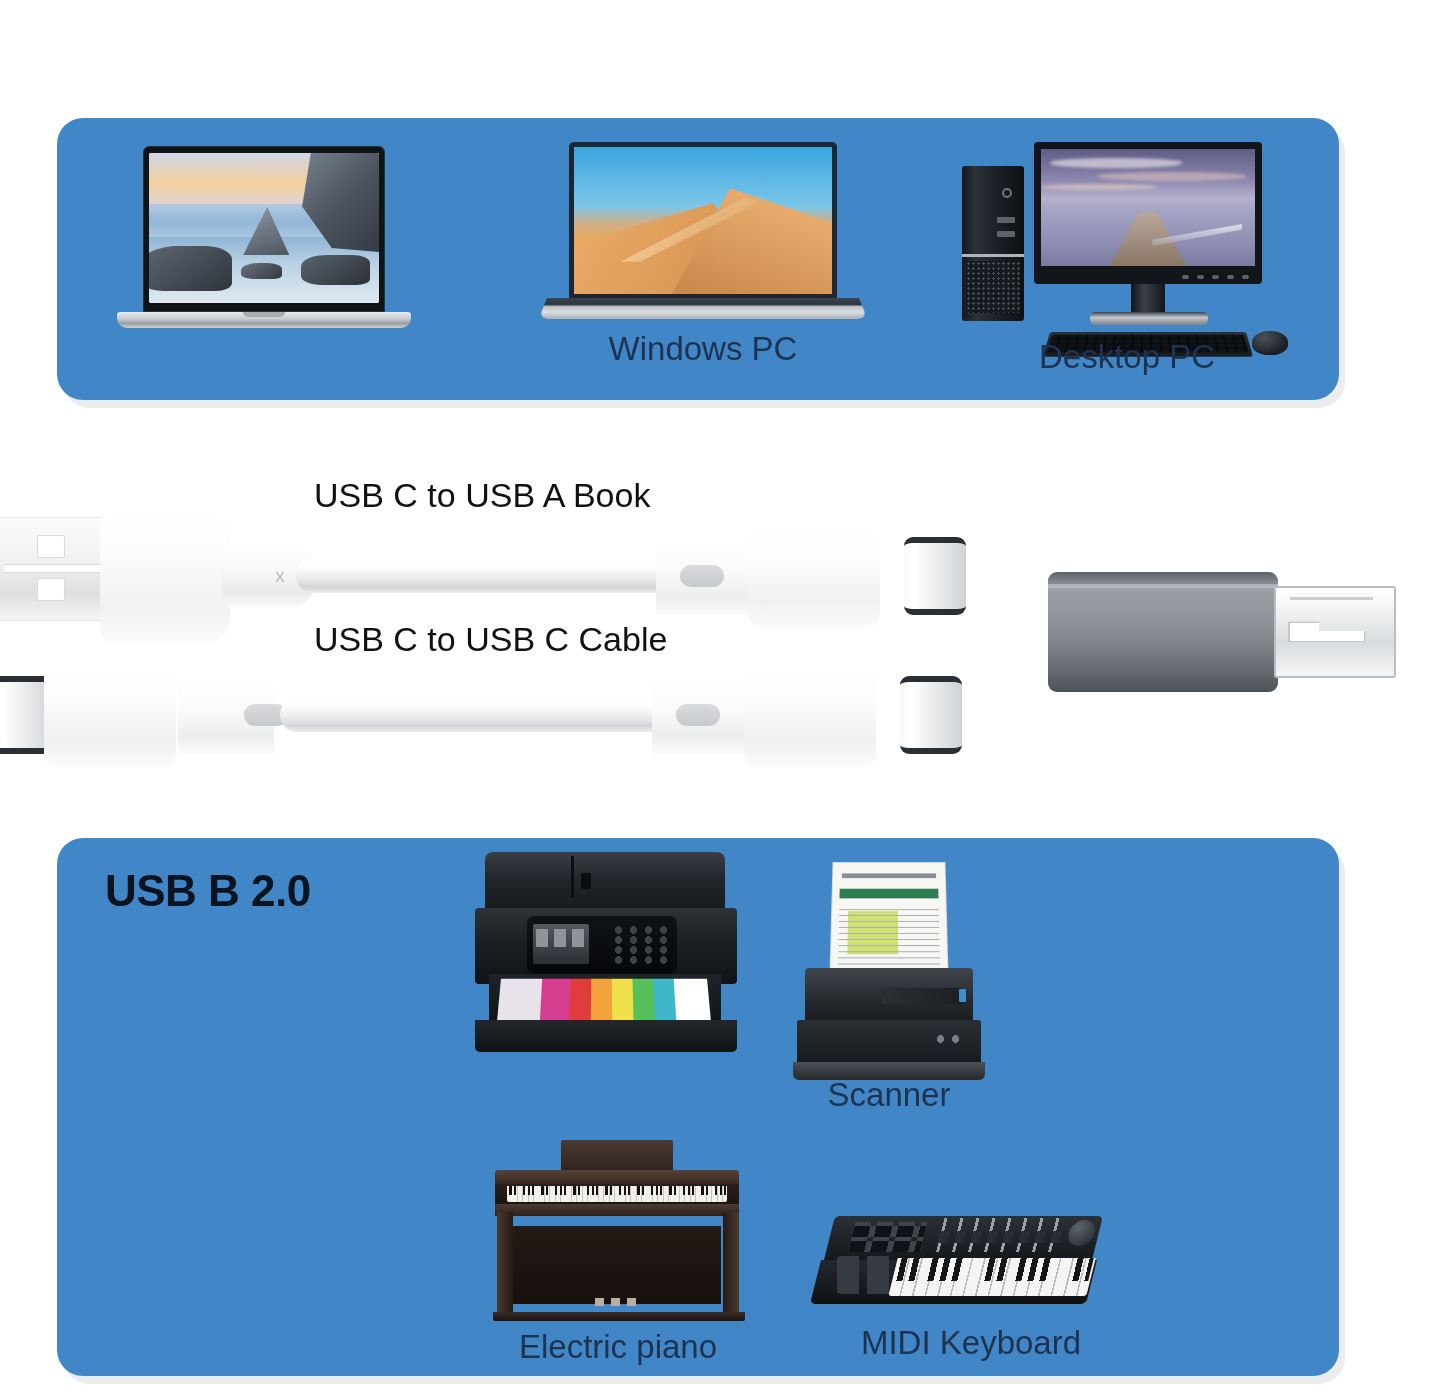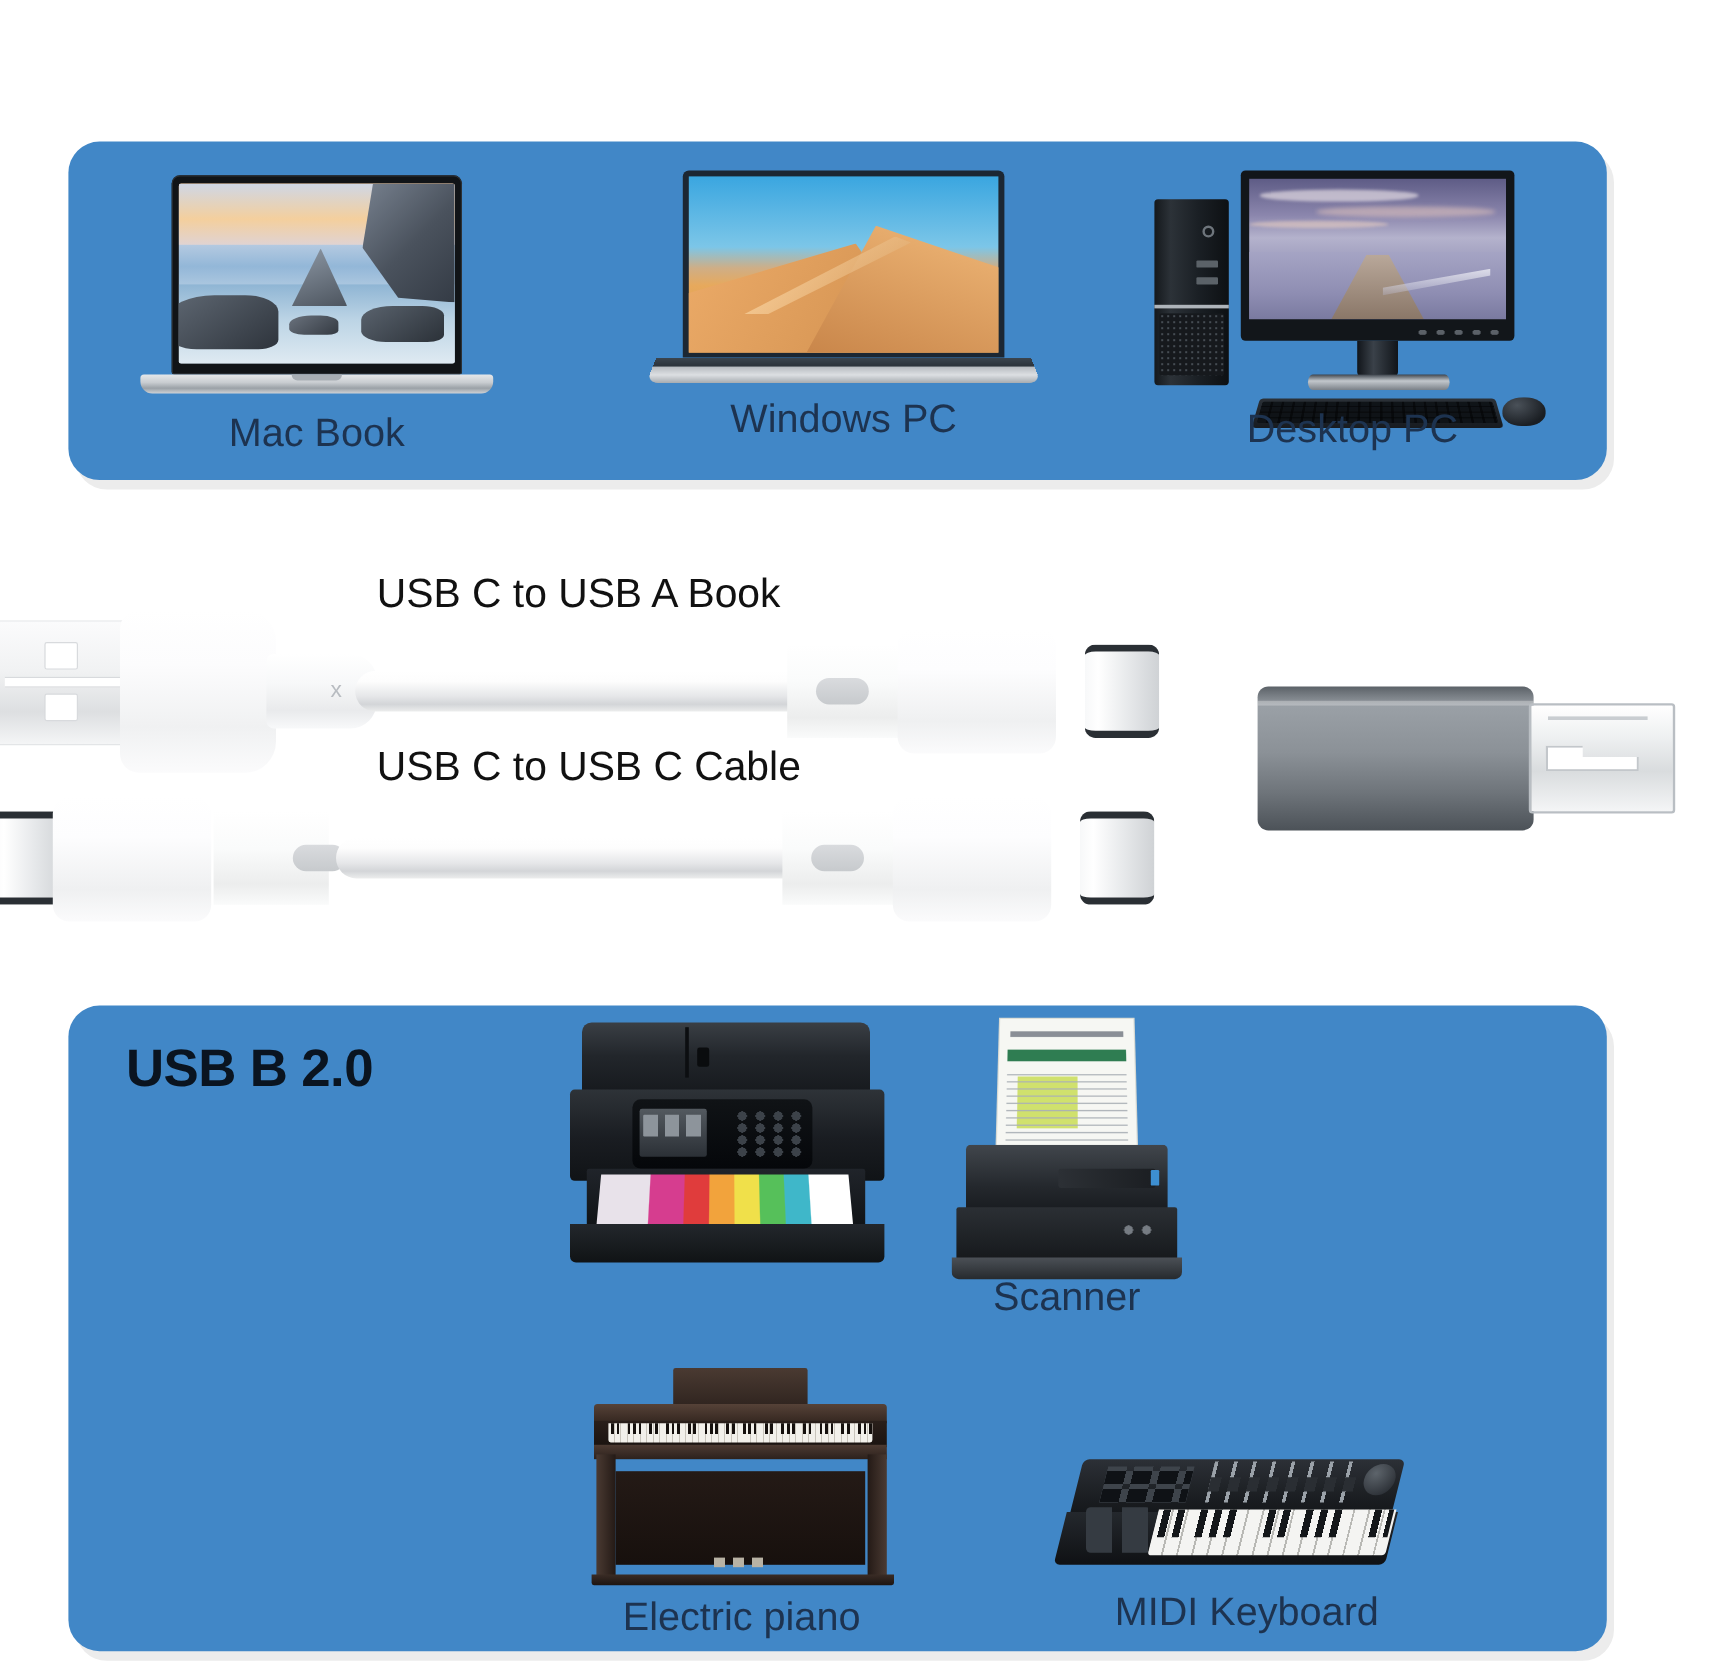--- a/index.html
+++ b/index.html
@@ -366,21 +366,20 @@
               <div class="water"></div>
             <div class="cliff"></div>
               <div class="sea-stack"></div>
             <div class="rock-l"></div>
               <div class="rock-m"></div>
               <div class="rock-r"></div>
           </div>
         </div>
         <div class="mb-base"></div>
       </div>
-      <div class="device-label" style="top:196px;">Mac Book</div>
     </div>
 
     <div class="device-cell" style="left:490px; top:24px; width:312px; height:234px;">
       <div class="device-art" style="height:186px;">
         <div class="wl-screen">
           <div class="wl-wall">
             <div class="dune-a"></div>
               <div class="dune-b"></div>
               <div class="dune-ridge"></div>
           </div>
@@ -491,21 +490,21 @@
           <div class="band" style="left:44%;  width:10%; background:#f2a33c;"></div>
           <div class="band" style="left:54%;  width:10%; background:#f0e04a;"></div>
           <div class="band" style="left:64%;  width:10%; background:#56c05a;"></div>
           <div class="band" style="left:74%;  width:10%; background:#3fb7c9;"></div>
           <div class="band" style="left:84%;  width:16%; background:#ffffff;"></div>
         </div>
         <div class="pr-base"></div>
       </div>
     </div>
 
-    <div class="device-cell" style="left:740px; top:8px; width:184px; height:270px;">
+    <div class="device-cell" style="left:740px; top:22px; width:184px; height:270px;">
       <div class="device-art" style="height:220px;">
         <div class="sc-paper">
           <div class="hdr"></div>
             <div class="grn"></div>
             <div class="hl"></div>
             <div class="rows"></div>
         </div>
         <div class="sc-body">
             <div class="strip"></div>
             <div class="led"></div>
@@ -529,21 +528,21 @@
         <div class="pi-front"></div>
         <div class="pi-legL"></div>
           <div class="pi-legR"></div>
         <div class="pi-back"></div>
         <div class="pi-pedals"></div>
         <div class="pi-foot"></div>
       </div>
       <div class="device-label" style="top:188px;">Electric piano</div>
     </div>
 
-    <div class="device-cell" style="left:832px; top:378px; width:300px; height:150px;">
+    <div class="device-cell" style="left:764px; top:378px; width:300px; height:150px;">
       <div class="device-art" style="height:100px;">
         <div class="mk-deck">
           <div class="mk-pads"></div>
           <div class="mk-faders">
               <div class="caps"></div>
             </div>
           <div class="mk-knob"></div>
         </div>
         <div class="mk-keybed"></div>
         <div class="mk-wheels"></div>

